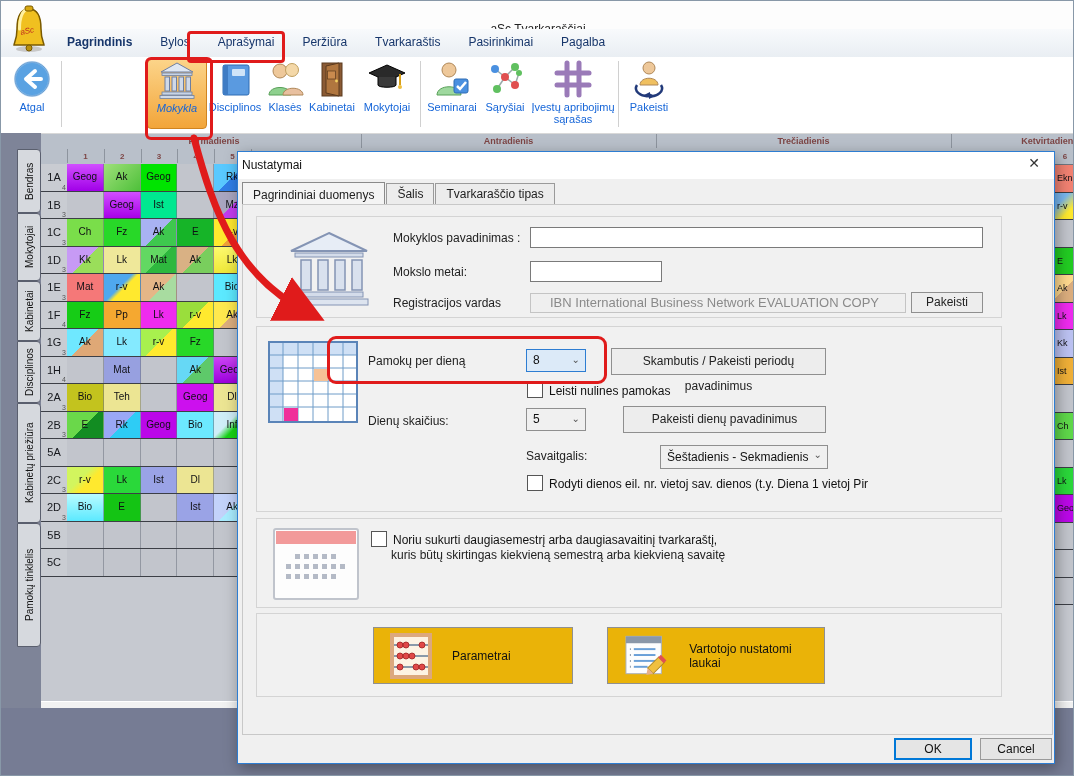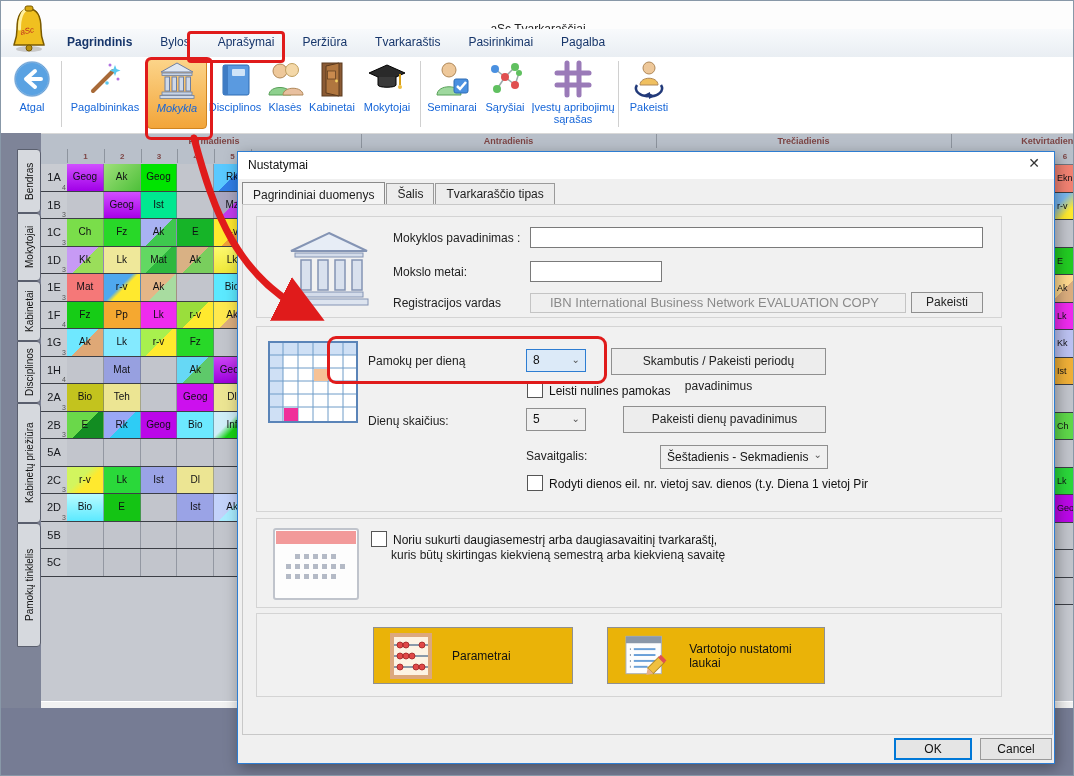--- a/index.html
+++ b/index.html
@@ -36,21 +36,21 @@
            font-size:10px;color:#101014;text-align:center;line-height:26px;overflow:hidden;}
   .right-strip{position:absolute;left:1054px;top:148px;width:20px;height:480px;overflow:hidden;z-index:3;}
   .rs-num{height:15px;background:#b9c0ca;border-bottom:1px solid #70767f;color:#7d4545;font-size:8px;font-weight:bold;text-align:center;line-height:15px;}
   .rs-cell{height:27.5px;box-sizing:border-box;border-bottom:1px solid #3c3f46;background:#c2c5cc;font-size:9px;line-height:27px;padding-left:2px;overflow:hidden;color:#101014;}
   .grid-foot{position:absolute;left:40px;top:700px;width:1034px;height:7px;background:#f2f2f2;border-top:1px solid #fff;z-index:3;}
   .bottom-area{position:absolute;left:0;top:707px;width:1074px;height:69px;background:#767c94;z-index:3;}
   
   .dialog{position:absolute;left:236px;top:150px;width:818px;height:613px;background:#f0f0f0;border:1px solid #2d7dd2;
           box-shadow:2px 4px 14px rgba(0,0,0,.35);z-index:10;box-sizing:border-box;}
   .dlg-title{position:absolute;left:0;top:0;right:0;height:27px;background:#fff;}
-  .dlg-title span{position:absolute;left:10px;top:6px;color:#111;}
+  .dlg-title span{position:absolute;left:4px;top:6px;color:#111;}
   .dlg-close{position:absolute;right:8px;top:3px;width:24px;height:20px;text-align:center;font-size:14px;color:#333;cursor:default;}
   .tabs{position:absolute;left:4px;top:29px;height:24px;}
   .tab{display:inline-block;vertical-align:bottom;padding:3px 10px 4px;border:1px solid #9a9a9a;border-bottom:none;background:#ececec;color:#222;margin-right:1px;font-size:12px;}
   .tab.active{background:#f4f4f4;padding-top:5px;position:relative;top:1px;border-color:#8a8a8a;}
   .panel{position:absolute;left:4px;top:52px;width:809px;height:529px;border:1px solid #c8c8c8;background:#f0f0f0;}
   .group{position:absolute;left:18px;width:746px;background:#f1f1f1;border:1px solid #d4d4d4;box-sizing:border-box;}
   .lbl{position:absolute;color:#222;}
   .tbox{position:absolute;background:#fff;border:1px solid #7a7a7a;box-sizing:border-box;}
   .tbox.disabled{background:#efefef;border-color:#c4c4c4;color:#8a8a8a;font-size:13px;line-height:18px;padding-left:19px;overflow:hidden;white-space:nowrap;}
   .btn{position:absolute;background:#ededed;border:1px solid #8f8f8f;box-sizing:border-box;text-align:center;color:#222;font-size:12px;cursor:default;}
@@ -96,32 +96,20 @@
         <svg width="40" height="40" viewBox="0 0 40 40">
             <circle cx="20" cy="20" r="17" fill="#5aa2e2" stroke="#2f6cb4"></circle>
             <circle cx="20" cy="20" r="17" fill="none" stroke="#a8d0f0" stroke-width="2" opacity=".5"></circle>
             <path d="M23 12 L14 20 L23 28 M14 20 H29" stroke="#fff" stroke-width="4" fill="none" stroke-linecap="round" stroke-linejoin="round"></path>
           </svg>
       </span>
       <span>Atgal</span>
     </div>
     <div class="tb-sep" style="left:60px;"></div>
 
-    <div class="tb-item" style="left:64px;width:80px;">
-      <span class="ic">
-        <svg width="40" height="40" viewBox="0 0 40 40">
-            <line x1="8" y1="32" x2="28" y2="12" stroke="#a86a38" stroke-width="4" stroke-linecap="round"></line>
-            <path d="M30 6 l1.5 4 4 1.5 -4 1.5 -1.5 4 -1.5 -4 -4 -1.5 4 -1.5 Z" fill="#58c8f0"></path>
-            <circle cx="22" cy="24" r="1.8" fill="#58c8f0"></circle>
-            <circle cx="33" cy="20" r="1.5" fill="#b070e0"></circle>
-            <circle cx="25" cy="6" r="1.5" fill="#b070e0"></circle>
-          </svg>
-      </span>
-      <span>Pagalbininkas</span>
-    </div>
 
     <div class="tb-item selected" style="left:146px;width:58px;height:68px;font-style:italic;">
       <span class="ic">
         <svg width="40" height="40" viewBox="0 0 40 40">
             <polygon points="20,3 36,12 4,12" fill="#dfe7f2" stroke="#6e7fa0"></polygon>
             <rect x="5" y="13" width="30" height="2.5" fill="#c8d4e4" stroke="#6e7fa0" stroke-width=".8"></rect>
             <g fill="#cfd9e8" stroke="#6e7fa0">
               <rect x="8" y="17" width="4.5" height="14"></rect>
               <rect x="15" y="17" width="4.5" height="14"></rect>
               <rect x="22" y="17" width="4.5" height="14"></rect>

